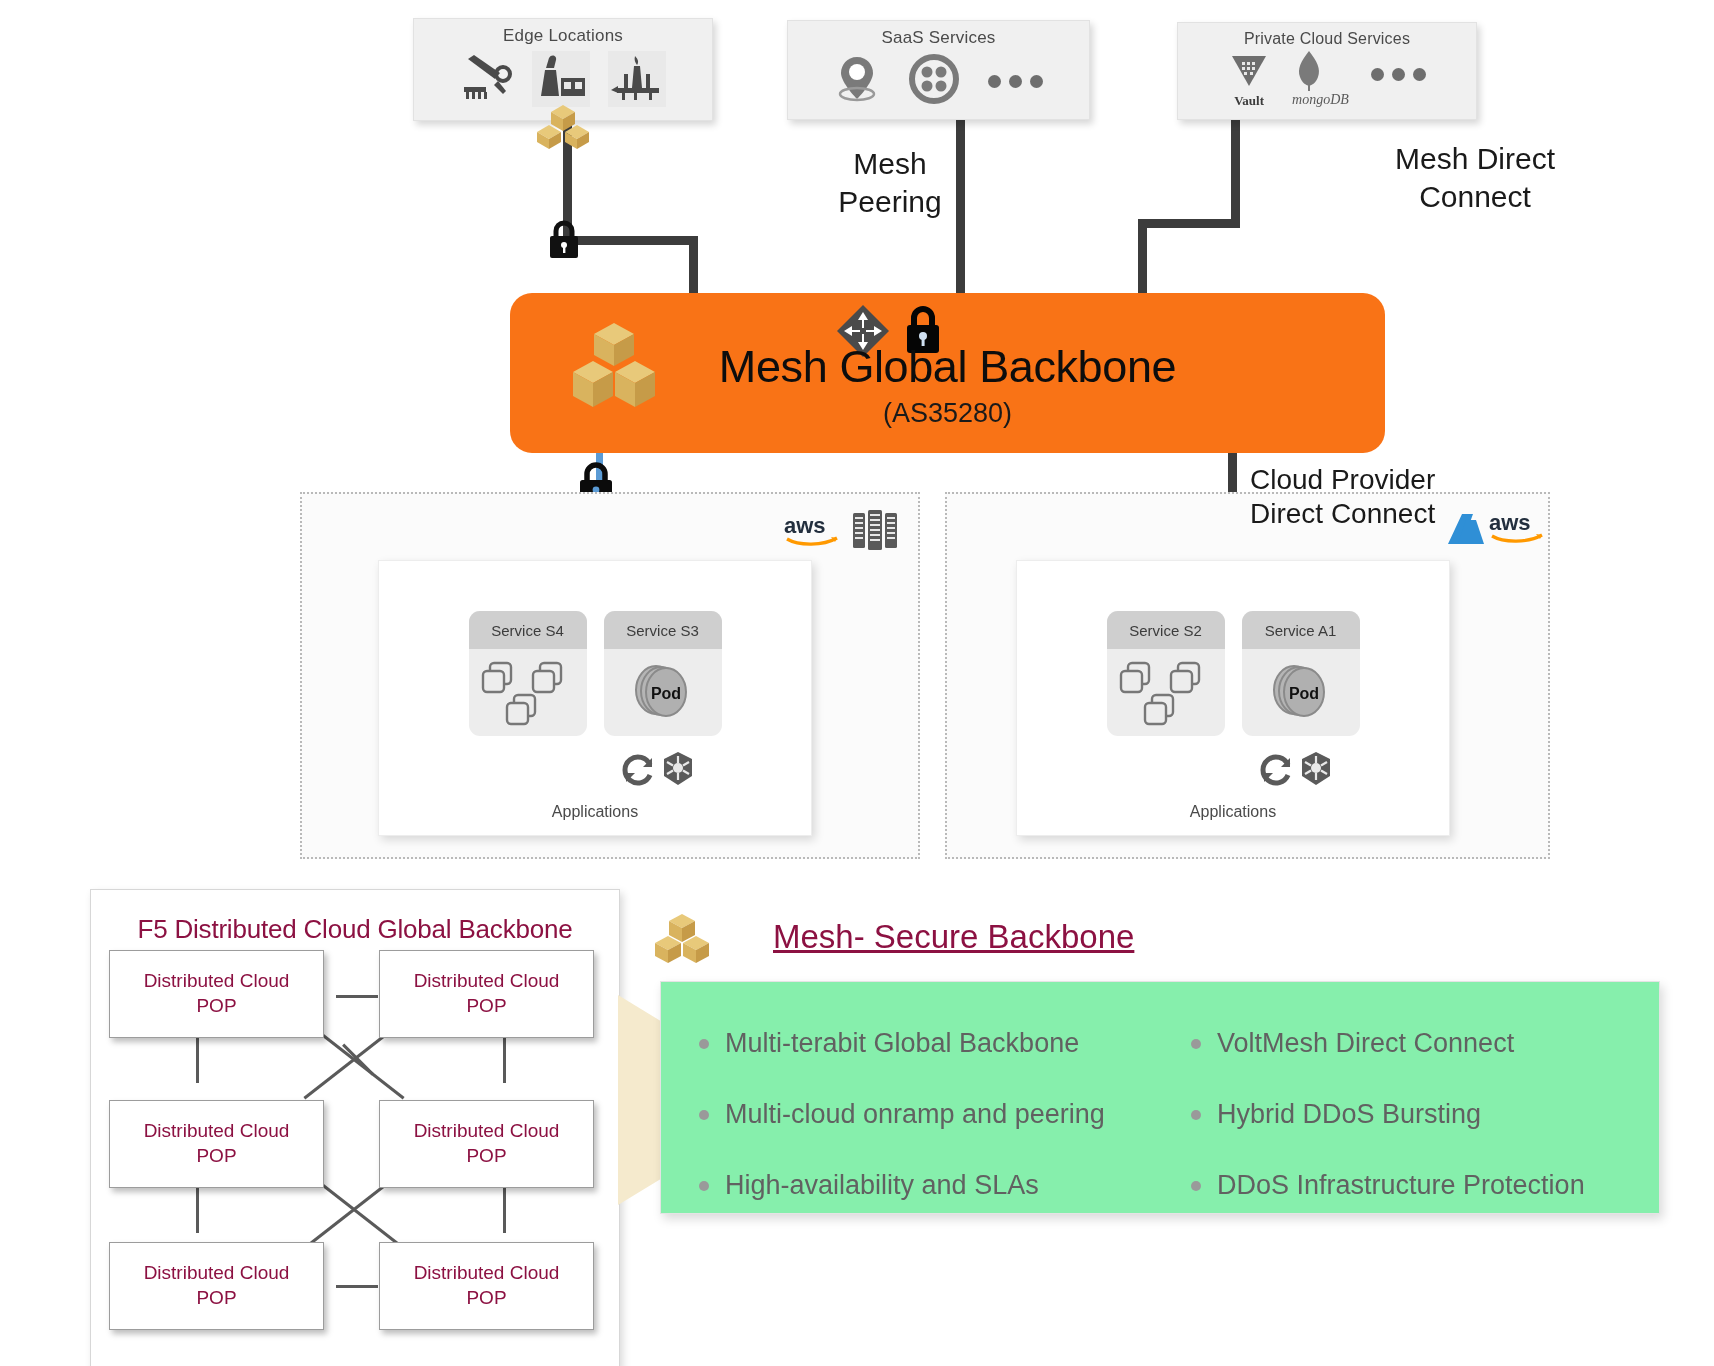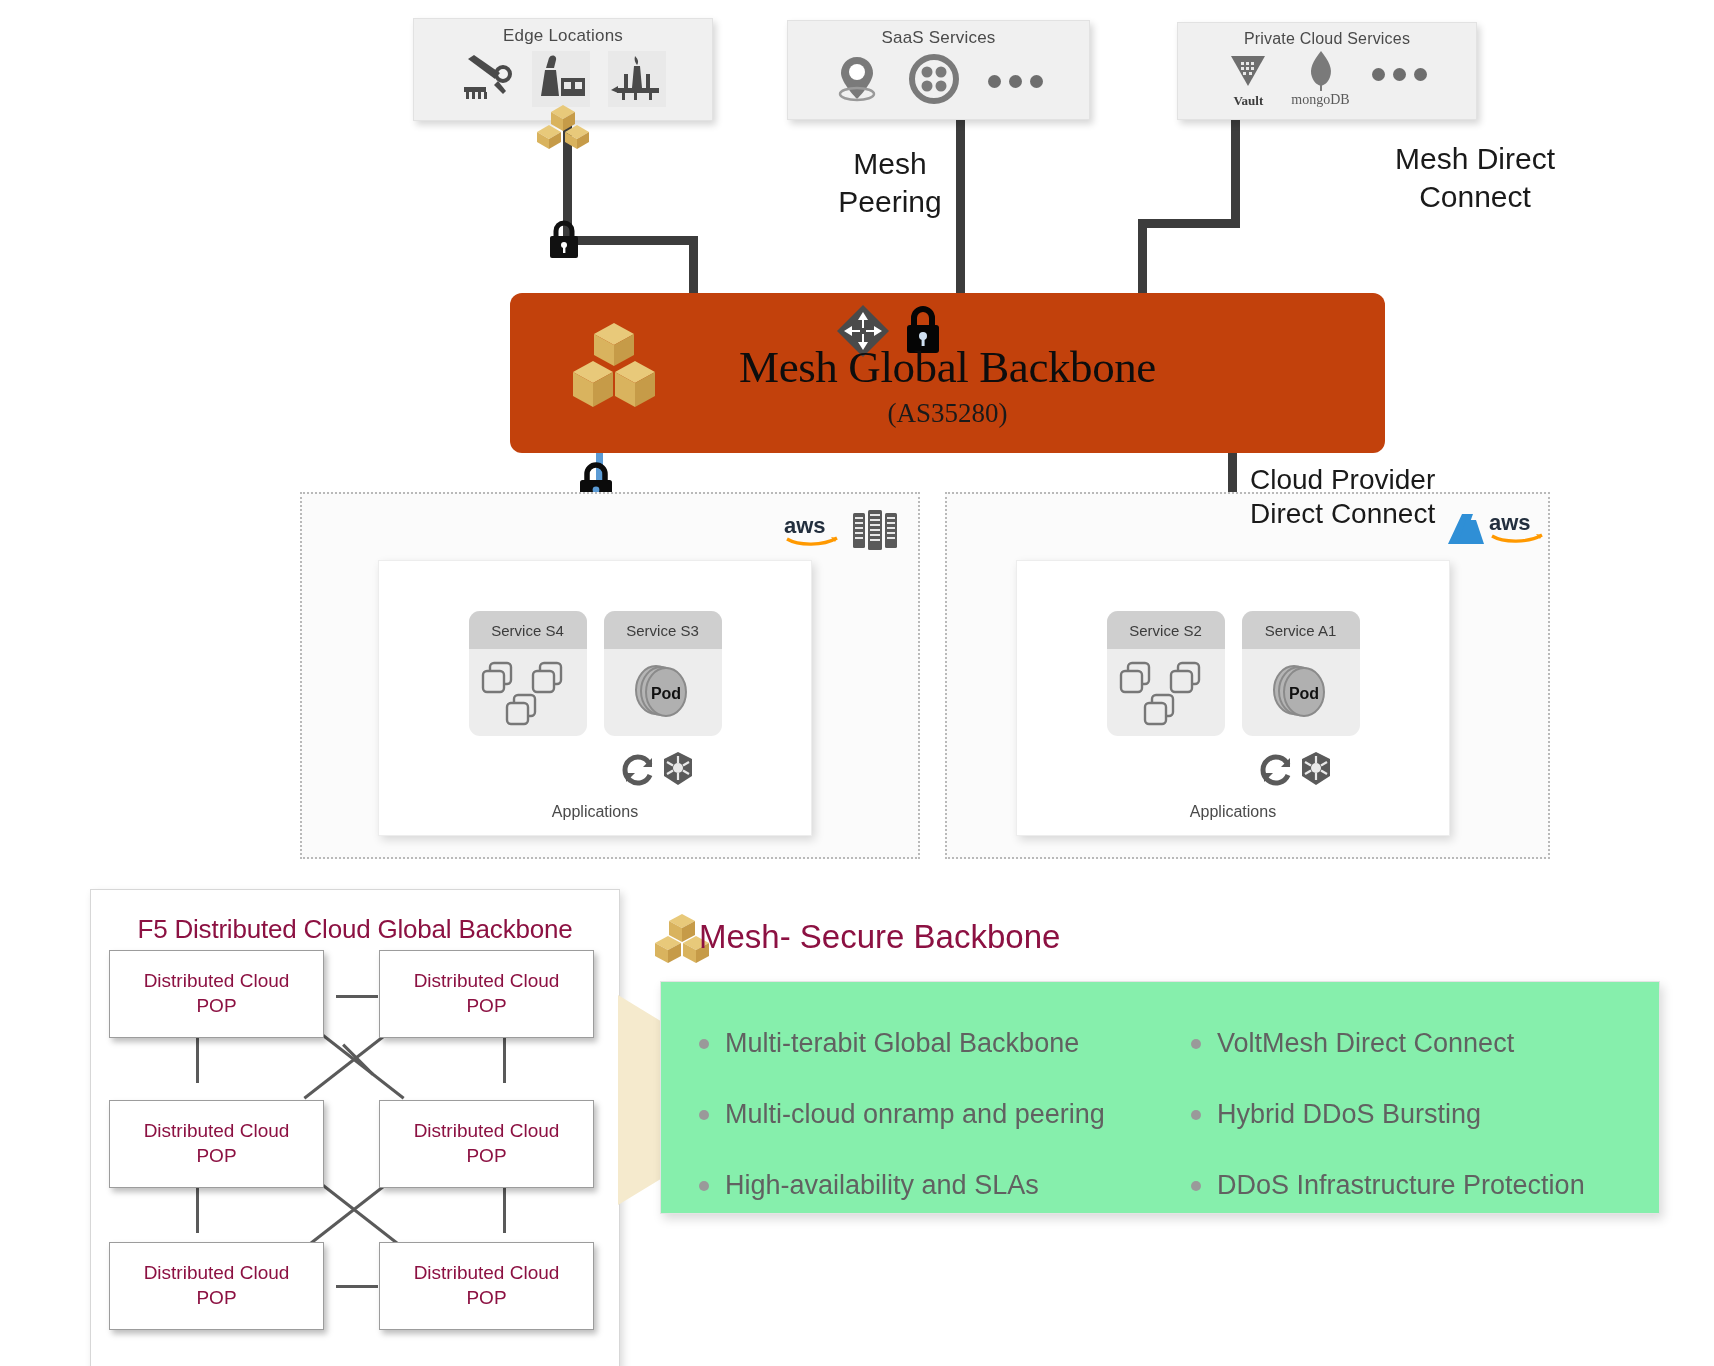--- a/index.html
+++ b/index.html
@@ -33,23 +33,22 @@
   .dots i { width: 13px; height: 13px; border-radius: 50%; background: #6e6e6e; display:block; }
 
   
   .line-v { position: absolute; background: #3c3c3c; width: 9px; }
   .line-h { position: absolute; background: #3c3c3c; height: 9px; }
   .line-v-blue { position: absolute; background: #5b9bd5; width: 7px; }
 
   
   #backbone {
     left: 510px; top: 293px; width: 875px; height: 160px;
-    background: #c2410c;
-    border-radius: 12px;
-    font-family: Liberation Serif, serif;
+    background: #f97316;
+    border-radius: 22px;
   }
   #backbone-title {
     position: absolute; left: 0; right: 0; top: 48px;
     text-align: center; font-size: 45px; color: #0d0d0d;
     font-weight: 400; letter-spacing: -0.4px;
   }
   #backbone-sub {
     position: absolute; left: 0; right: 0; top: 105px;
     text-align: center; font-size: 27px; color: #1a1a1a;
   }
@@ -255,21 +254,21 @@
               <rect x="24" y="12" width="3" height="3"></rect>
             <rect x="14" y="17" width="3" height="3"></rect>
               <rect x="19" y="17" width="3" height="3"></rect>
               <rect x="24" y="17" width="3" height="3"></rect>
             <rect x="16" y="22" width="3" height="3"></rect>
               <rect x="22" y="22" width="3" height="3"></rect>
           </g>
         </svg>
         <div style="font-size:13px;color:#3c3c3c;font-family:'Liberation Serif',serif;font-weight:bold;margin-top:-3px;">Vault</div>
       </span>
-      <span style="text-align:center;">
+      <span style="font-style:italic;">
         <svg width="34" height="42" viewBox="0 0 34 42">
           <path d="M17 1 C25 11 29 19 26 27 C24 33 20 35 17 36 C14 35 10 33 8 27 C5 19 9 11 17 1Z" fill="#7a7a7a"></path>
           <rect x="16" y="34" width="2" height="7" fill="#7a7a7a"></rect>
         </svg>
         <div style="font-size:14px;color:#5a5a5a;font-family:'Liberation Serif',serif;margin-top:-4px;">mongoDB</div>
       </span>
       <span class="dots" style="margin-top:18px;">
           <i></i>
           <i></i>
           <i></i>
@@ -579,21 +578,21 @@
         <path d="M40 8 L40 22 L27 29 L27 15 Z" fill="#c69b48"></path>
         <path d="M13 23 L26 30 L13 37 L0 30 Z" fill="#e8c97a"></path>
         <path d="M0 30 L13 37 L13 50 L0 43 Z" fill="#d9b35e"></path>
         <path d="M26 30 L26 43 L13 50 L13 37 Z" fill="#c69b48"></path>
         <path d="M41 23 L54 30 L41 37 L28 30 Z" fill="#e8c97a"></path>
         <path d="M28 30 L41 37 L41 50 L28 43 Z" fill="#d9b35e"></path>
         <path d="M54 30 L54 43 L41 50 L41 37 Z" fill="#c69b48"></path>
       </g>
     </svg>
   </div>
-  <div class="abs" id="feat-title" style="left:699px; top:918px;">Mesh- Secure Backbone</div>
+  <div class="abs" id="feat-title" style="left:773px; top:918px;text-decoration:underline;">Mesh- Secure Backbone</div>
 
   <div class="abs" id="featpanel">
     <div class="bullets" style="left:38px; width:430px;">
       <div class="bullet">
         <span class="bdot"></span>
         <span>Multi-terabit Global Backbone</span>
       </div>
       <div class="bullet">
         <span class="bdot"></span>
         <span>Multi-cloud onramp and peering</span>

